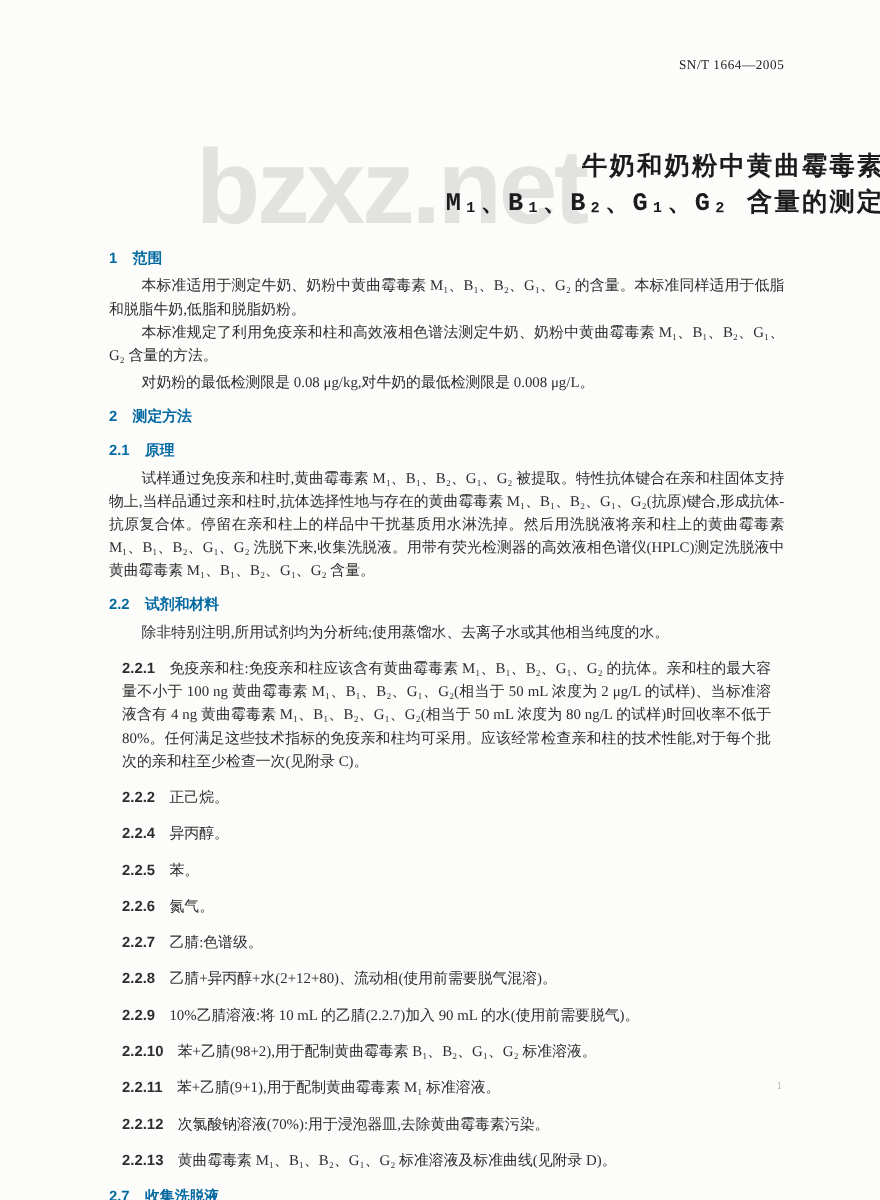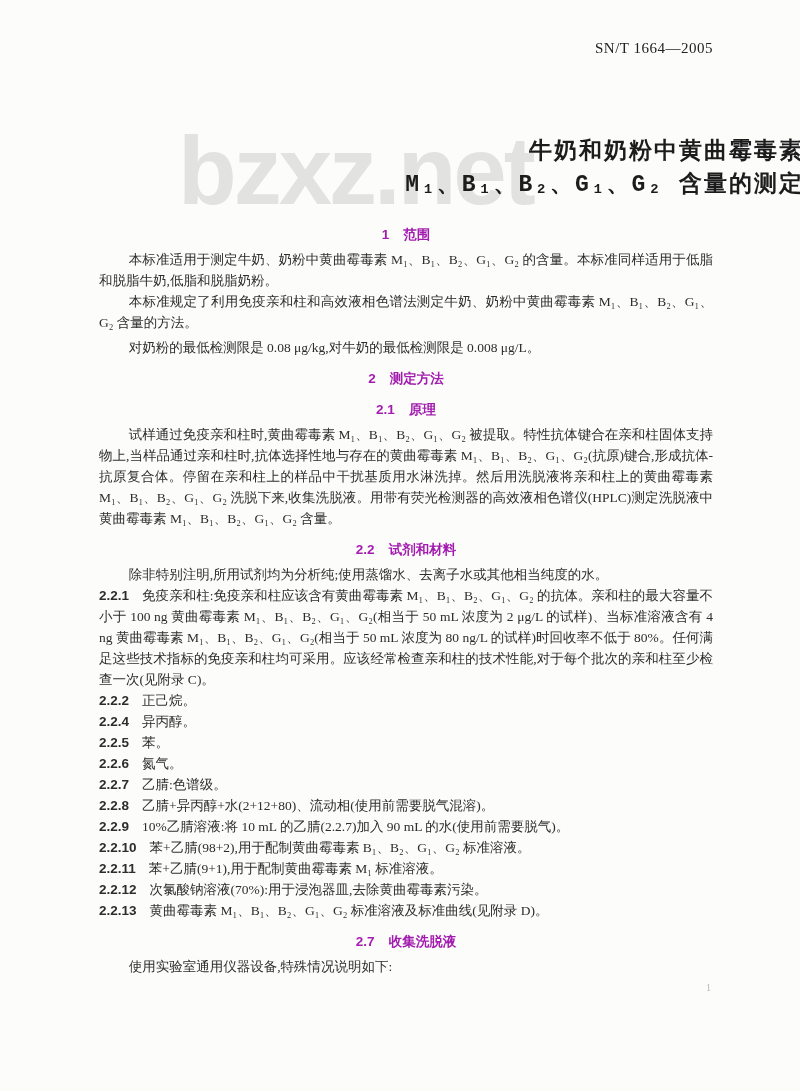--- a/index.html
+++ b/index.html
@@ -21,25 +21,25 @@
     font-family: "Liberation Sans", "DejaVu Sans", sans-serif;
     font-weight: bold;
     font-size: 96px;
     letter-spacing: -3px;
     color: #e2e2e0;
     user-select: none;
     text-align: center;
   }
   .std-header {
     position: absolute;
-    top: 40px;
+    top: 52px;
     right: 87px;
     z-index: 2;
     font-family: "Liberation Serif", "DejaVu Serif", serif;
-    font-size: 15px;
+    font-size: 12px;
     letter-spacing: 0.5px;
     color: #222;
   }
   .title-block {
     position: absolute;
     top: 136px;
     left: 4px;
     width: 100%;
     z-index: 1;
     text-align: right;
@@ -56,29 +56,29 @@
     z-index: 1;
     font-size: 13.5px;
     line-height: 21px;
     text-align: justify;
     color: #2d2d2d;
   }
   .h {
     font-family: "Liberation Sans", "DejaVu Sans", sans-serif;
     font-weight: bold;
     font-size: 13.5px;
-    color: #a21caf;
+    color: #0369a1;
     margin: 10px 0 4px 0;
-    text-align: center;
+    text-align: left;
   }
   .h:first-child { margin-top: 0; }
   .hnum { margin-right: 14px; }
   .para { text-indent: 2.2em; margin: 0; }
   .para.mt { margin-top: 4px; }
-  .item { margin: 0; }
+  .item { margin: 12px; }
   .inum {
     font-family: "Liberation Sans", "DejaVu Sans", sans-serif;
     font-weight: bold;
     margin-right: 13px;
     white-space: nowrap;
   }
   .page-num {
     position: absolute;
     left: 706px;
     top: 982px;

